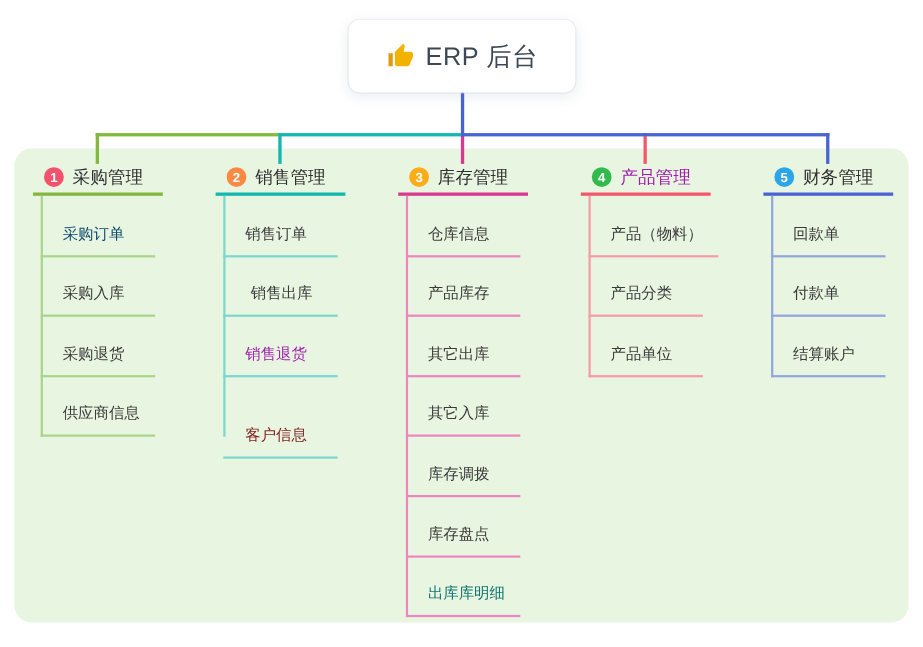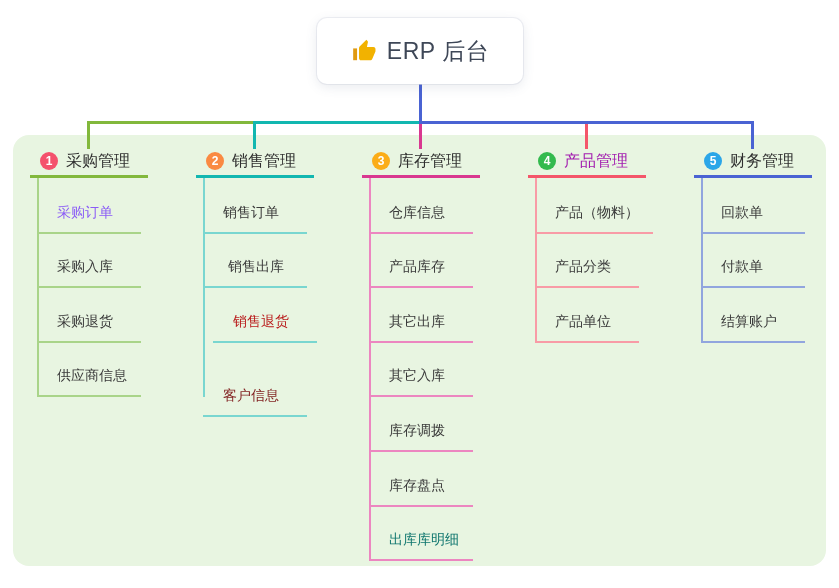--- a/index.html
+++ b/index.html
@@ -53,21 +53,21 @@
     <span class="title">ERP 后台</span>
   </div>
 
   <div id="columns">
       <div class="branch-header" style="left: 40px; top: 150px;">
         <div class="badge" style="background: rgb(244, 81, 108);">1</div>
         <div class="branch-label" style="color: rgb(47, 47, 47);">采购管理</div>
       </div>
       <div class="hline" style="left: 30px; top: 175px; width: 118px; height: 3px; background: rgb(130, 184, 60);"></div>
       <div class="vline" style="left: 37px; top: 178px; width: 2px; height: 219.4px; background: rgb(169, 212, 137);"></div>
-      <div class="child-node" style="left: 37px; top: 178px; border-bottom: 2px solid rgb(169, 212, 137); color: #8b5cf6;">
+      <div class="child-node" style="left: 37px; top: 178px; border-bottom: 2px solid rgb(169, 212, 137); color: #0c4a6e;">
         <span>采购订单</span>
       </div>
       <div class="child-node" style="left: 37px; top: 232.6px; border-bottom: 2px solid rgb(169, 212, 137); color: rgb(58, 58, 58);">
         <span>采购入库</span>
       </div>
       <div class="child-node" style="left: 37px; top: 287.2px; border-bottom: 2px solid rgb(169, 212, 137); color: rgb(58, 58, 58);">
         <span>采购退货</span>
       </div>
       <div class="child-node" style="left: 37px; top: 341.8px; border-bottom: 2px solid rgb(169, 212, 137); color: rgb(58, 58, 58);">
         <span>供应商信息</span>
@@ -77,21 +77,21 @@
         <div class="branch-label" style="color: rgb(47, 47, 47);">销售管理</div>
       </div>
       <div class="hline" style="left: 196px; top: 175px; width: 118px; height: 3px; background: rgb(18, 183, 176);"></div>
       <div class="vline" style="left: 203px; top: 178px; width: 2px; height: 219.4px; background: rgb(121, 214, 208);"></div>
       <div class="child-node" style="left: 203px; top: 178px; border-bottom: 2px solid rgb(121, 214, 208); color: rgb(58, 58, 58);">
         <span>销售订单</span>
       </div>
       <div class="child-node" style="left: 203px; top: 232.6px; border-bottom: 2px solid rgb(121, 214, 208); color: rgb(58, 58, 58); padding-left: 25px;">
         <span>销售出库</span>
       </div>
-      <div class="child-node" style="left: 213px; top: 287.2px; border-bottom: 2px solid rgb(121, 214, 208); color: #b91c1c; align-items: flex-end;">
+      <div class="child-node" style="left: 203px; top: 287.2px; border-bottom: 2px solid rgb(121, 214, 208); color: #a21caf; align-items: flex-end;">
         <span>销售退货</span>
       </div>
       <div class="child-node" style="left: 203px; top: 361px; border-bottom: 2px solid rgb(121, 214, 208); color: #7f1d1d;">
         <span>客户信息</span>
       </div>
       <div class="branch-header" style="left: 372px; top: 150px;">
         <div class="badge" style="background: rgb(251, 173, 24);">3</div>
         <div class="branch-label" style="color: rgb(47, 47, 47);">库存管理</div>
       </div>
       <div class="hline" style="left: 362px; top: 175px; width: 118px; height: 3px; background: rgb(217, 56, 144);"></div>

